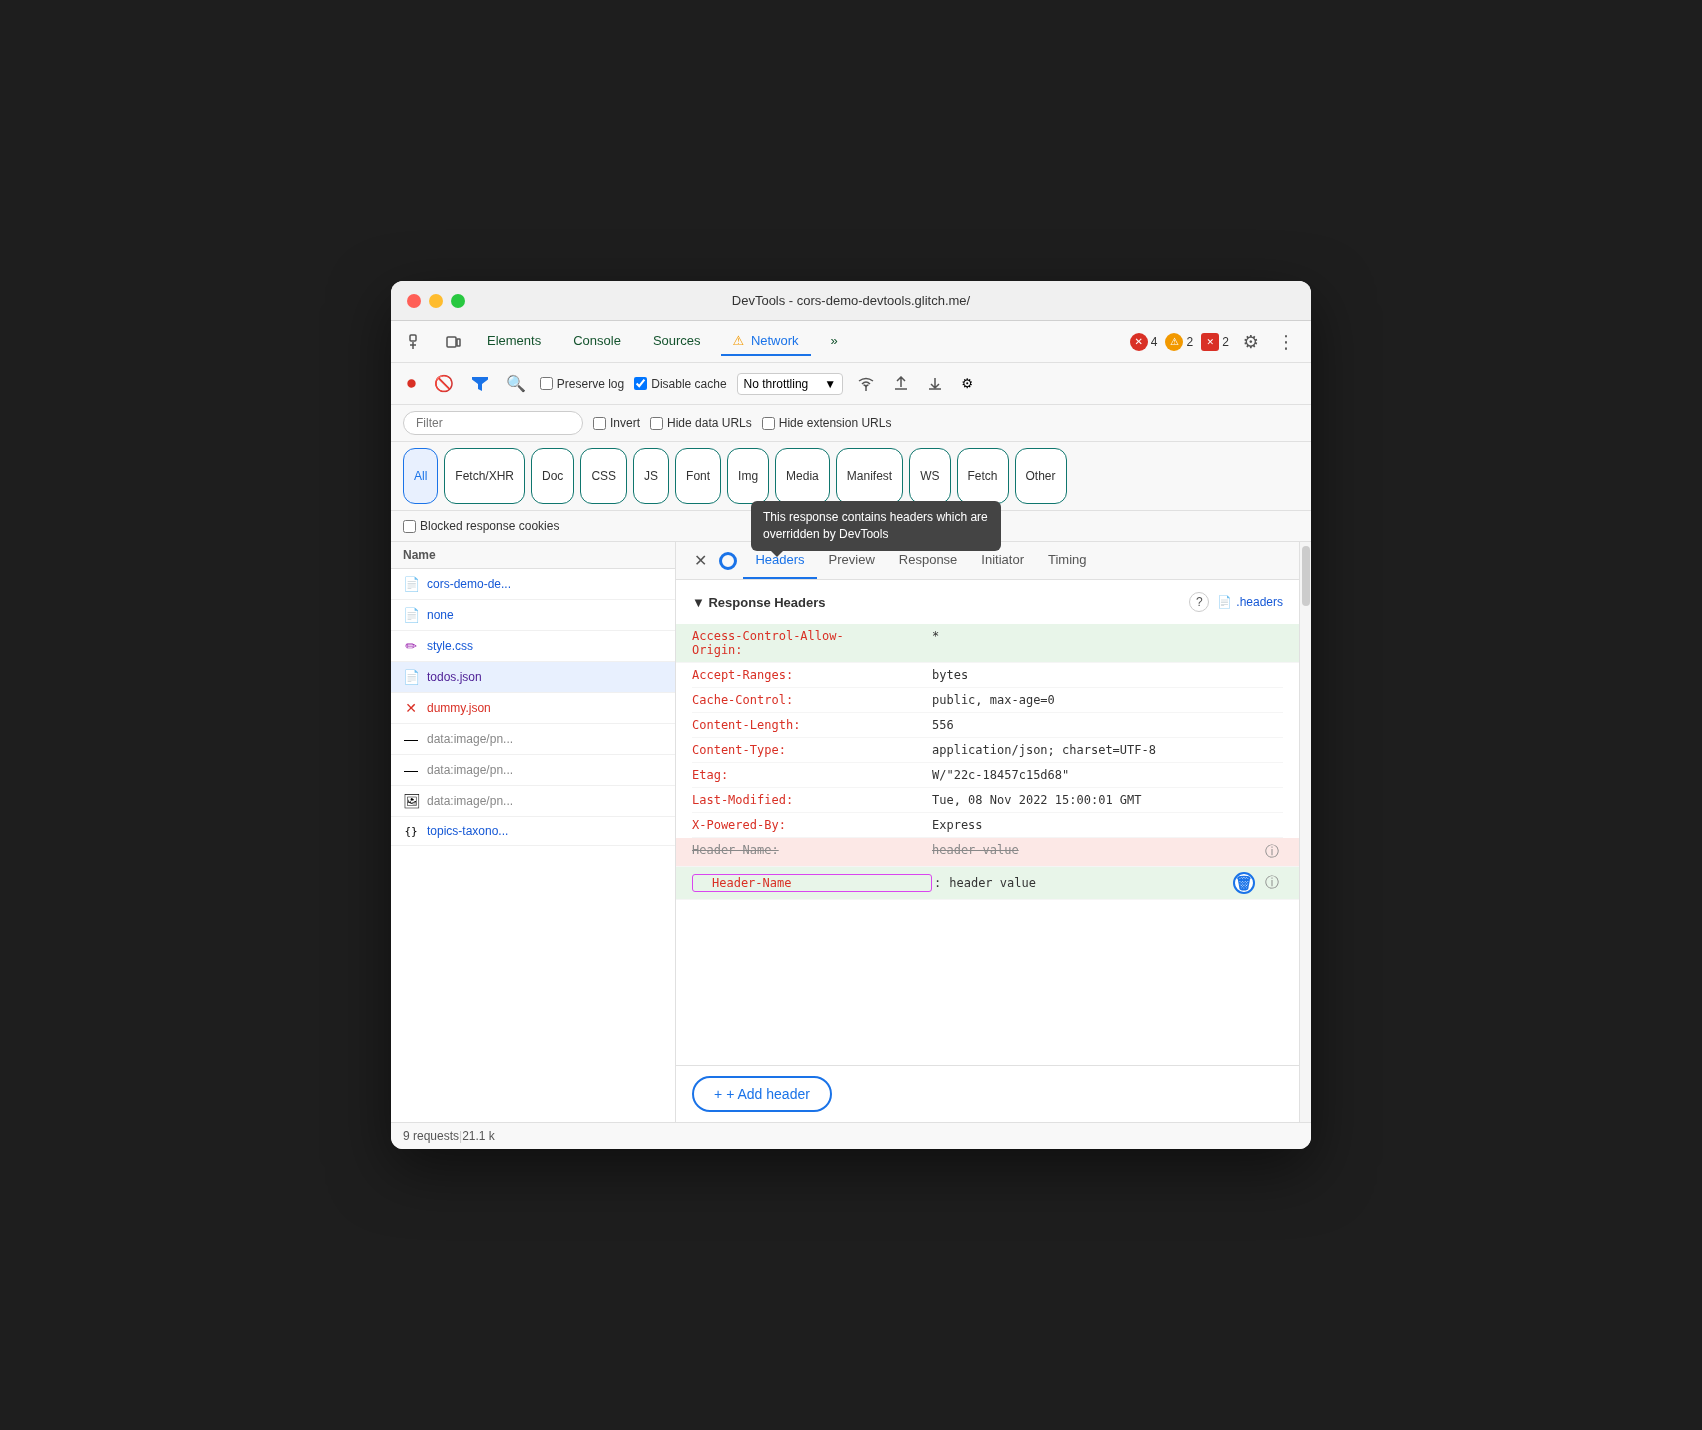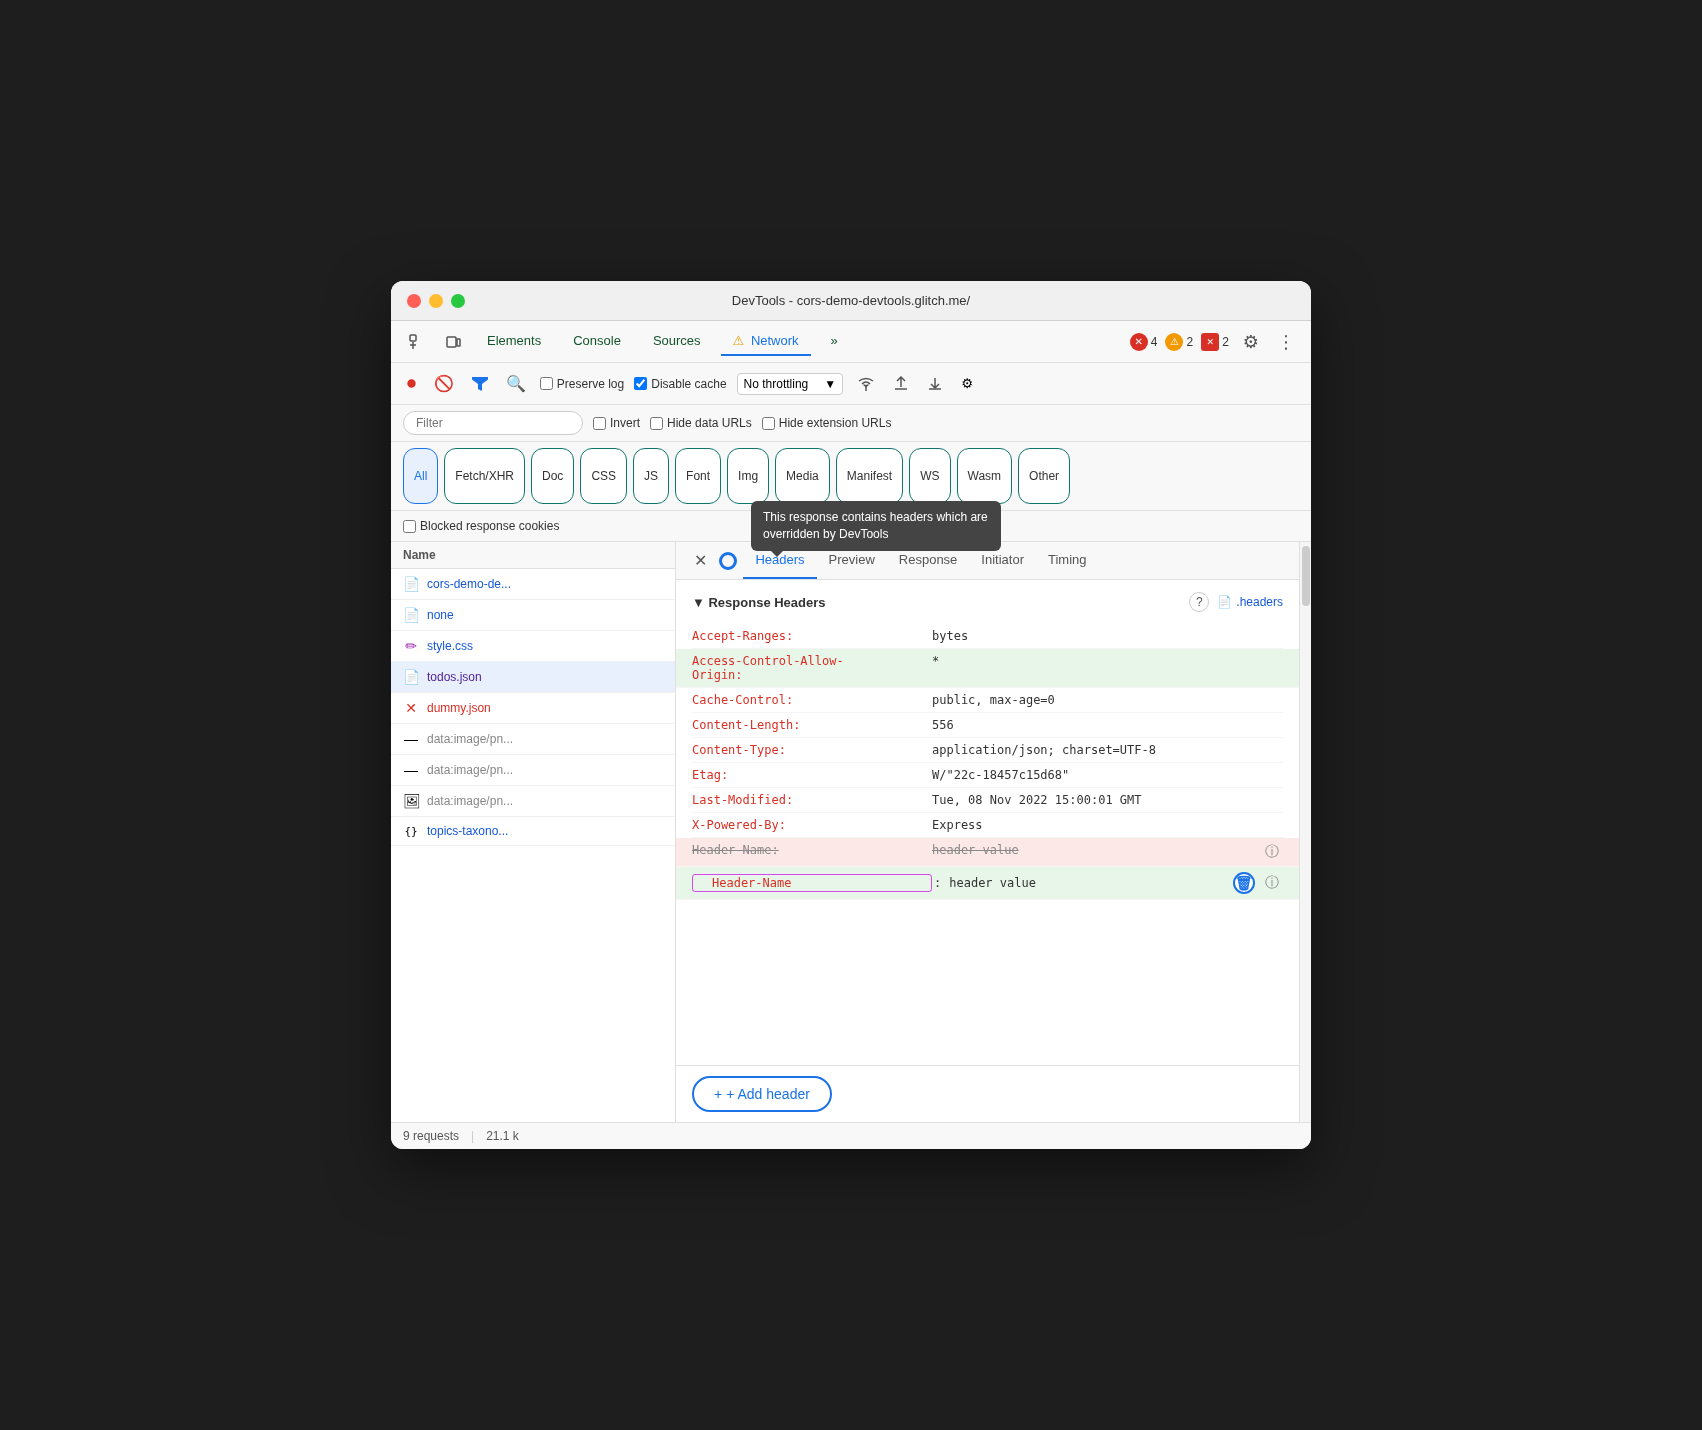--- a/index.html
+++ b/index.html
@@ -233,21 +233,20 @@
       font-weight: 500;
       cursor: pointer;
     }
     
     .status-bar {
       background: #f8f8f8;
       border-top: 1px solid #e0e0e0;
       padding: 6px 12px;
       display: flex;
       align-items: center;
-      gap: 12px;
       font-size: 12px;
       color: #555;
     }
     .status-separator { color: #ccc; }
     
     .scrollbar-area {
       width: 12px;
       background: #f5f5f5;
       border-left: 1px solid #e0e0e0;
       flex-shrink: 0;
@@ -382,21 +381,21 @@
     <button class="type-btn active">All</button>
     <button class="type-btn">Fetch/XHR</button>
     <button class="type-btn">Doc</button>
     <button class="type-btn">CSS</button>
     <button class="type-btn">JS</button>
     <button class="type-btn">Font</button>
     <button class="type-btn">Img</button>
     <button class="type-btn">Media</button>
     <button class="type-btn">Manifest</button>
     <button class="type-btn">WS</button>
-    <button class="type-btn">Wasm</button>
+    <button class="type-btn">Fetch</button>
     <button class="type-btn">Other</button>
   </div>
 
   <div class="blocked-bar">
     <label class="checkbox-label">
       <input type="checkbox" style="">
       <span>Blocked response cookies</span>
     </label>
     <div class="tooltip-box">
       <span>This response contains headers which are overridden by DevTools</span>
@@ -464,28 +463,28 @@
           <span class="section-title">▼ Response Headers</span>
           <div class="section-actions">
             <button class="help-btn">?</button>
             <button class="headers-file-btn">
               <span>📄</span>
               <span>.headers</span>
             </button>
           </div>
         </div>
 
-        <div class="header-row">
-          <span class="header-name">Accept-Ranges:</span>
-          <span class="header-value">bytes</span>
-        </div>
-
         <div class="header-row highlight">
           <span class="header-name">Access-Control-Allow-<br>Origin:</span>
           <span class="header-value">*</span>
+        </div>
+
+        <div class="header-row">
+          <span class="header-name">Accept-Ranges:</span>
+          <span class="header-value">bytes</span>
         </div>
 
         <div class="header-row">
           <span class="header-name">Cache-Control:</span>
           <span class="header-value">public, max-age=0</span>
         </div>
 
         <div class="header-row">
           <span class="header-name">Content-Length:</span>
           <span class="header-value">556</span>

